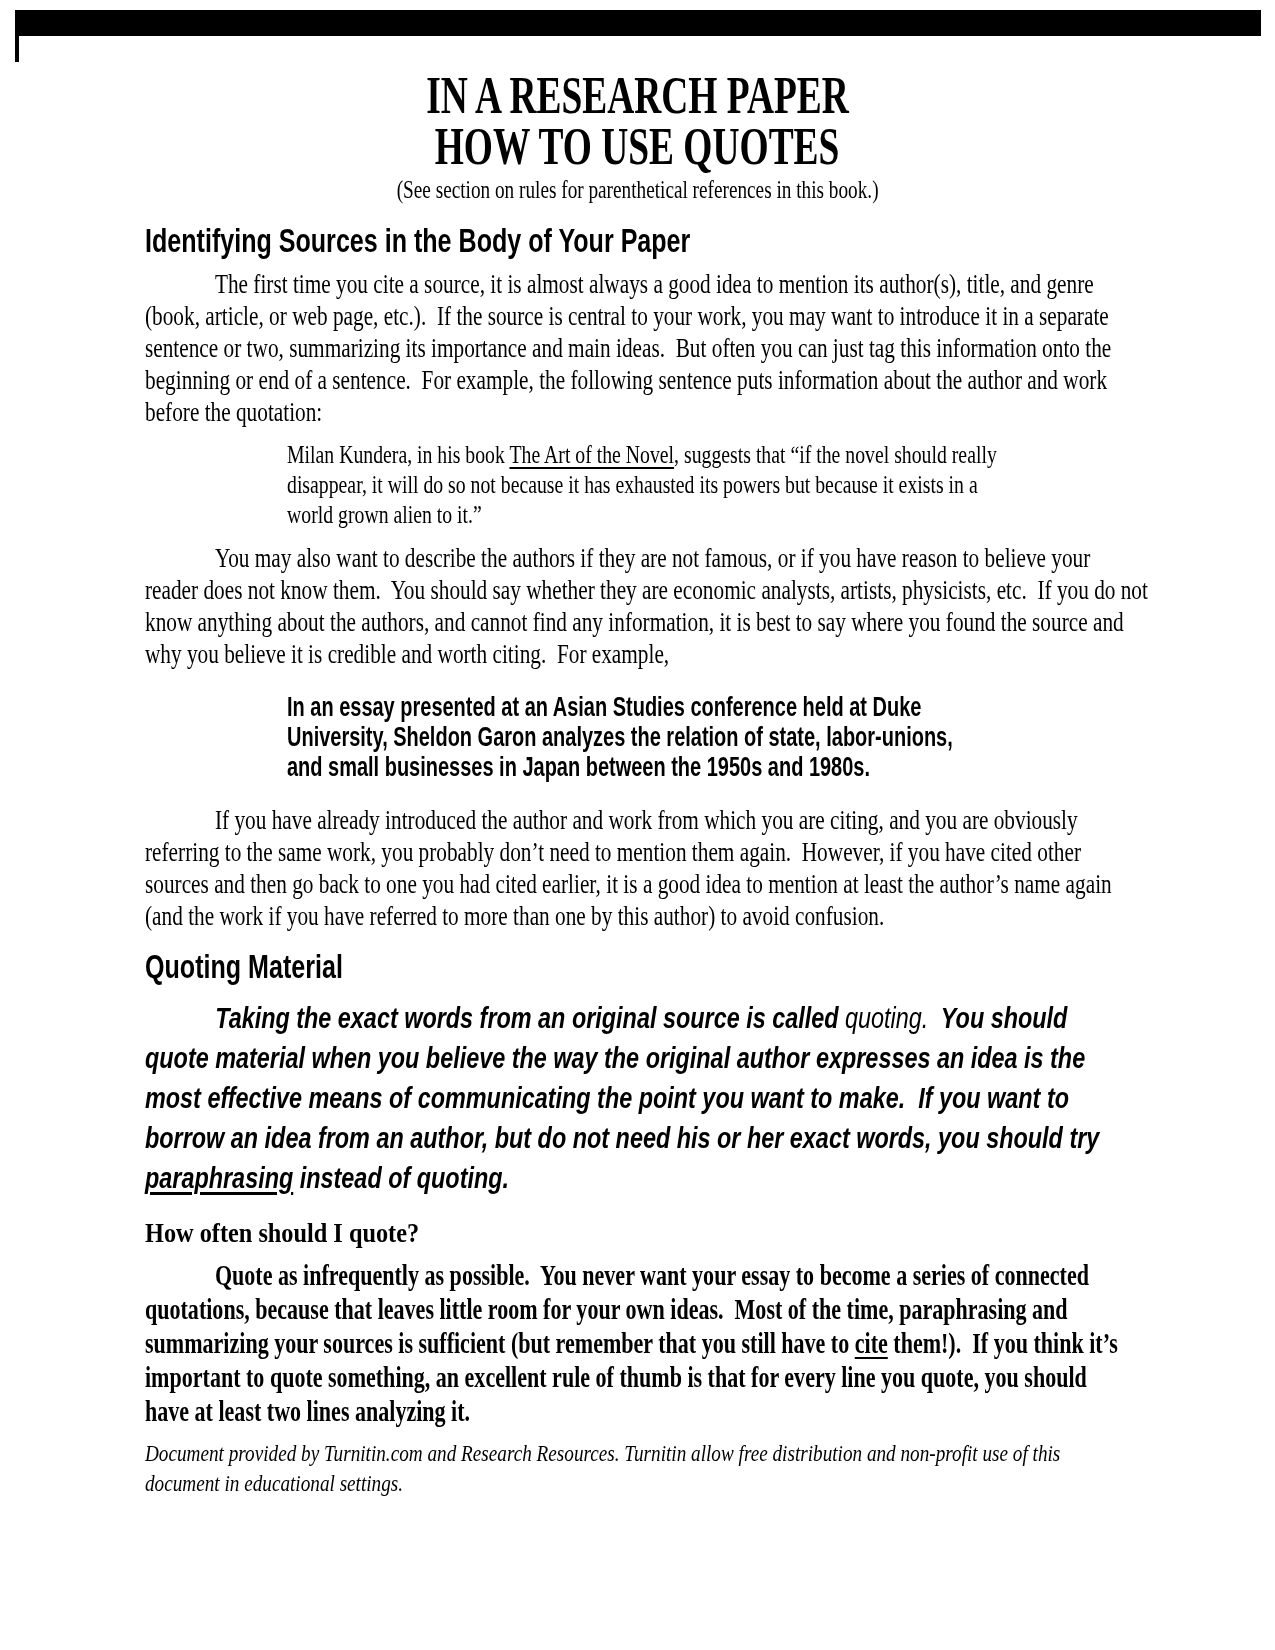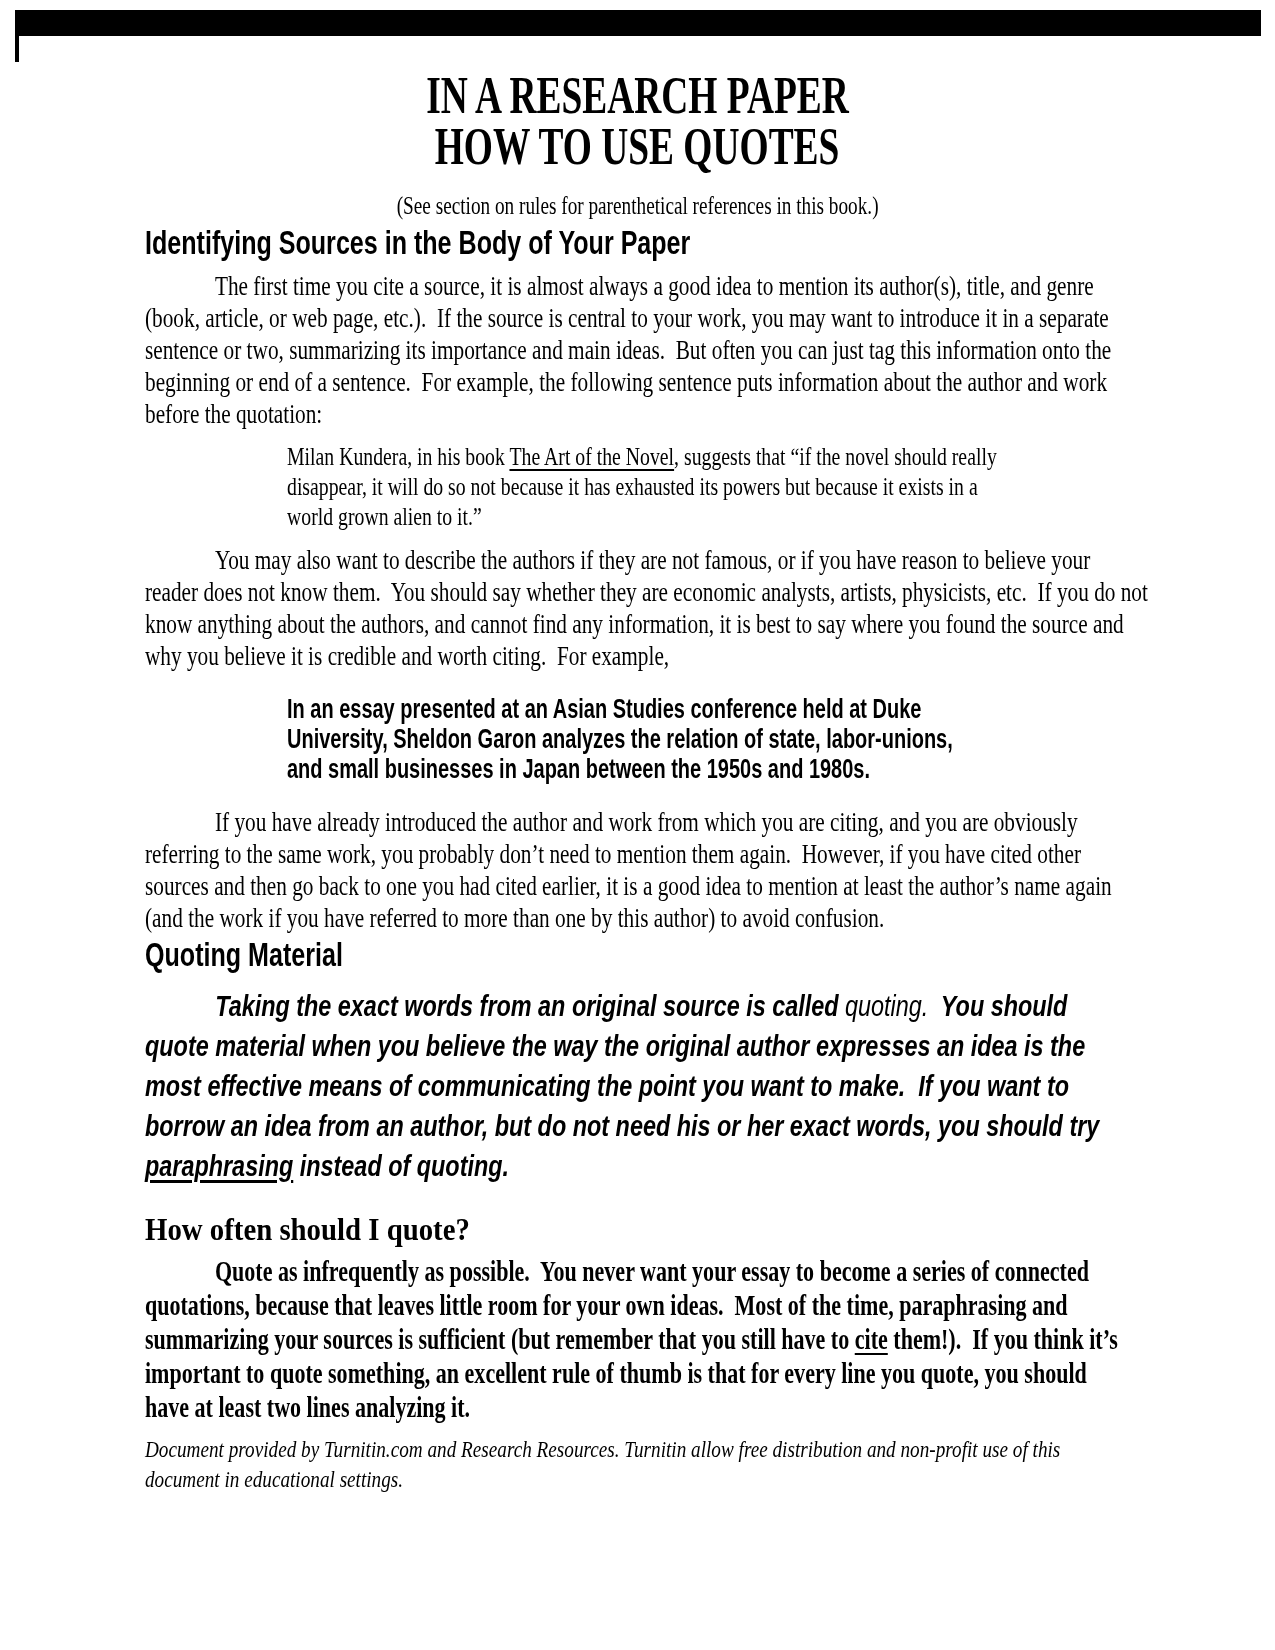--- a/index.html
+++ b/index.html
@@ -7,27 +7,27 @@
     width:1275px;height:1650px;background:#ffffff;color:#000000;
     font-family:"Liberation Serif", serif;
     position:relative;overflow:hidden;
   }
   .scan-bar{position:absolute;left:15px;top:10px;width:1246px;height:26px;background:#000;}
   .scan-tick{position:absolute;left:15px;top:36px;width:4px;height:26px;background:#000;}
   .page{padding:0 0 0 145px;}
 
   .doc-title{margin-top:70px;text-align:center;font-weight:bold;font-size:52px;line-height:51px;margin-right:145px;}
   .doc-title .tline{display:inline-block;transform:scaleX(0.72);transform-origin:center;white-space:nowrap;}
-  .doc-subtitle{margin-top:18px;text-align:center;font-size:26px;line-height:32px;margin-right:145px;}
+  .doc-subtitle{margin-top:2px;text-align:center;font-size:26px;line-height:32px;margin-right:145px;}
   .doc-subtitle .tline{display:inline-block;transform:scaleX(0.74);transform-origin:center;white-space:nowrap;}
 
-  .h-sans{margin-top:2px;font-family:"Liberation Sans", sans-serif;font-weight:bold;font-size:33px;line-height:38px;}
+  .h-sans{margin-top:16px;font-family:"Liberation Sans", sans-serif;font-weight:bold;font-size:33px;line-height:38px;}
   .h-sans .tline{display:inline-block;transform:scaleX(0.76);transform-origin:left center;white-space:nowrap;}
   .h2-sans{}
-  .h-serif{margin-top:24px;font-weight:bold;font-size:32px;line-height:38px;}
+  .h-serif{margin-top:16px;font-weight:bold;font-size:27px;line-height:38px;}
   .h-serif .tline{display:inline-block;transform:scaleX(0.9);transform-origin:left center;white-space:nowrap;}
 
   .body-p{
     font-size:28px;line-height:32px;width:1320px;text-indent:92px;
     transform:scaleX(0.76);transform-origin:left top;white-space:pre-wrap;
   }
   .p1{margin-top:8px;}
   .p2{margin-top:12px;}
   .p3{margin-top:22px;}
 

